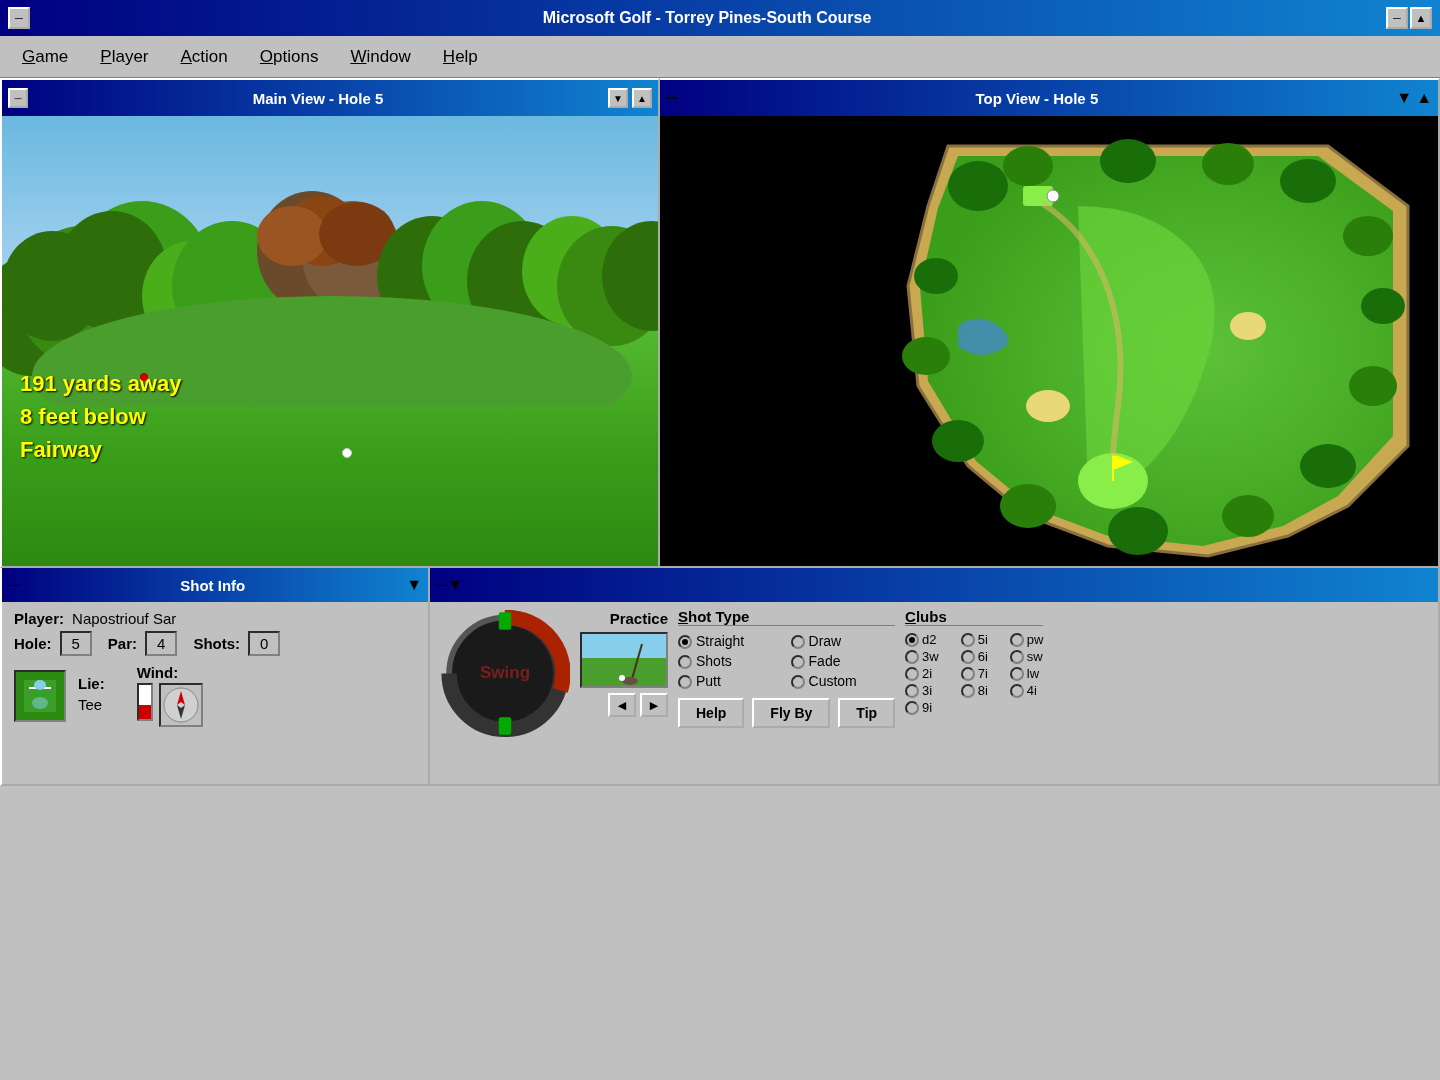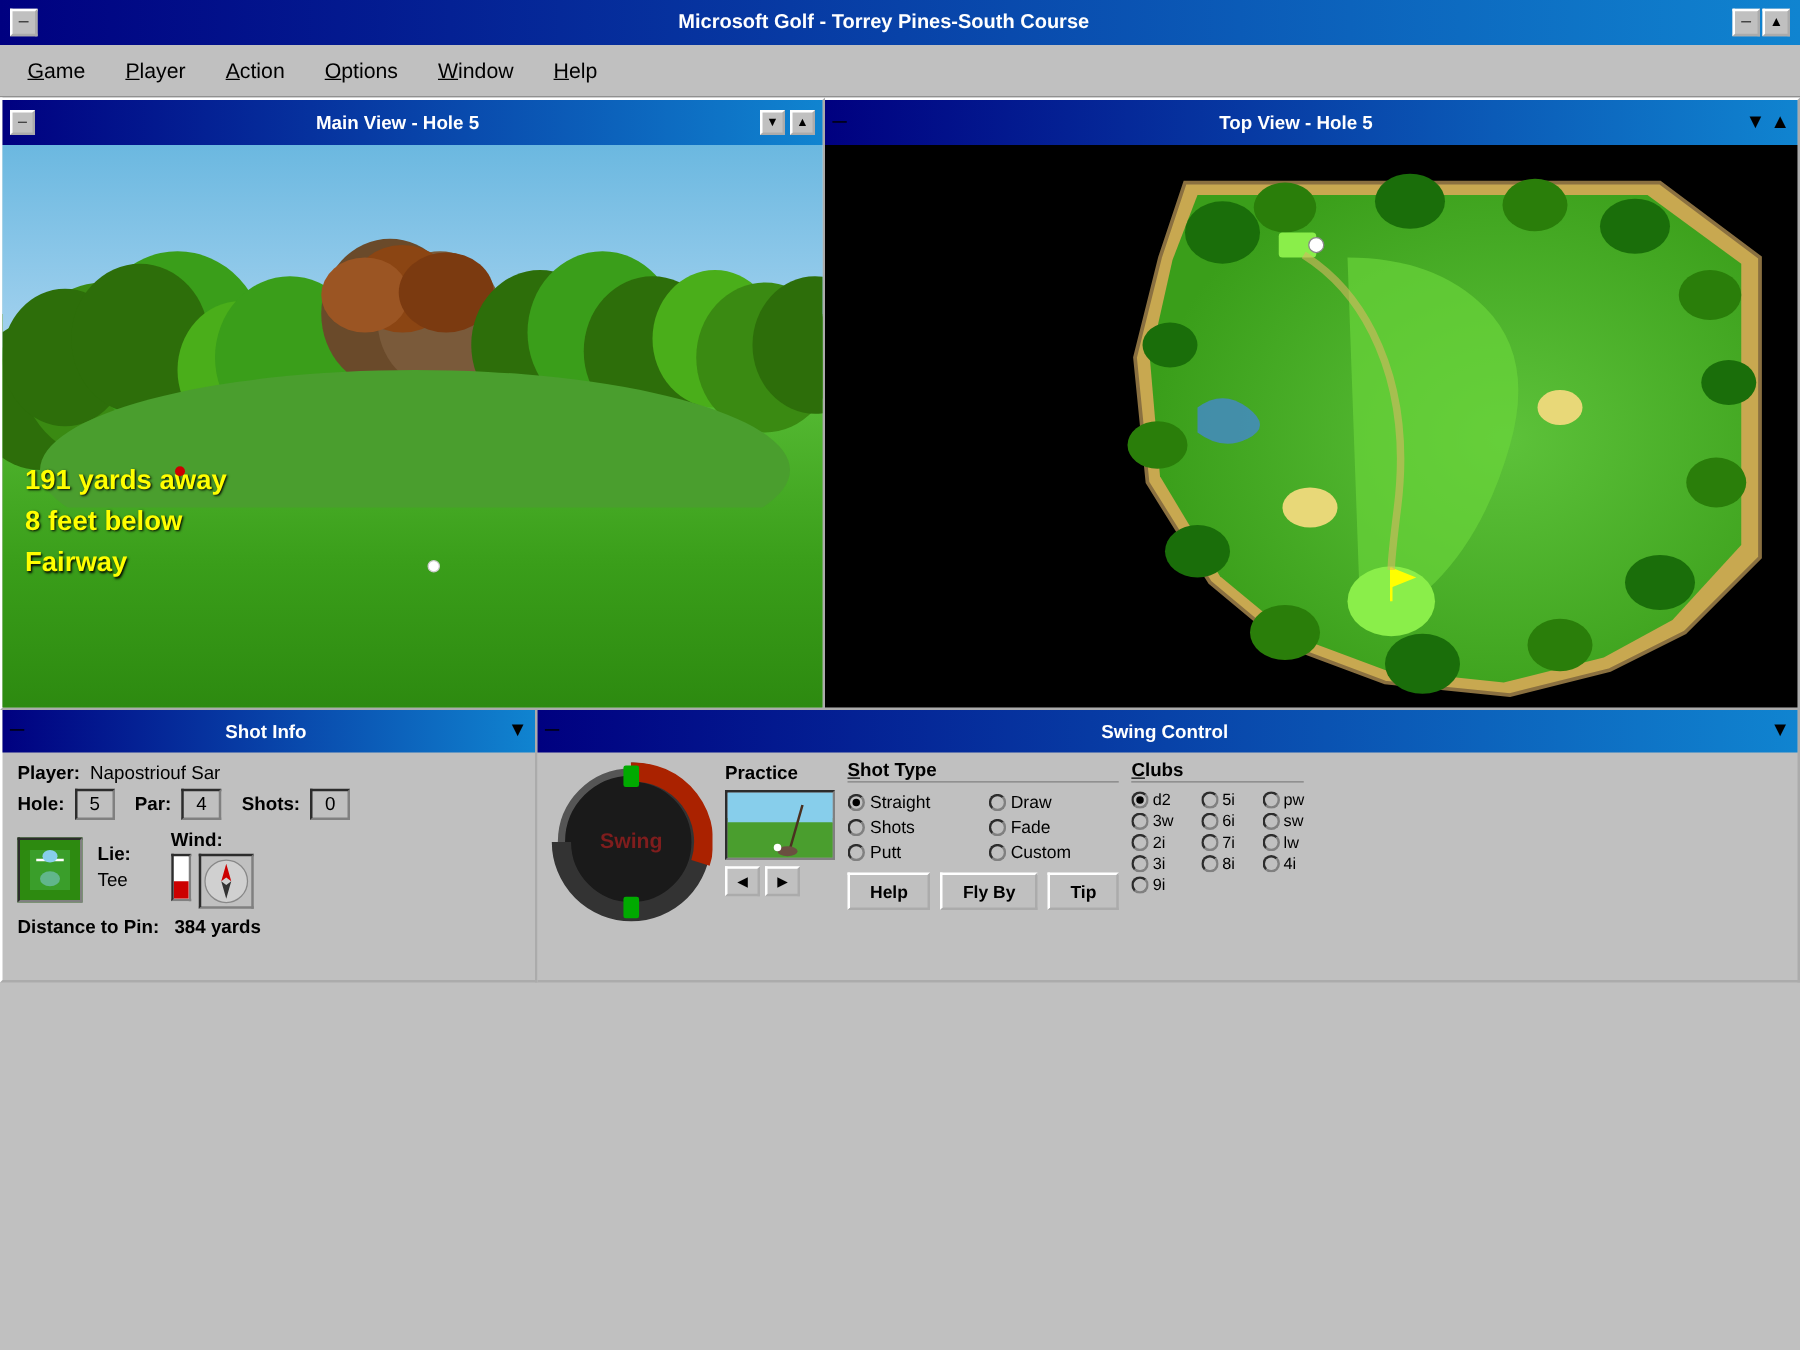--- a/index.html
+++ b/index.html
@@ -320,21 +320,21 @@
       position: relative;
       display: flex;
       align-items: center;
       justify-content: center;
     }
 
     
     .practice-section {
       display: flex;
       flex-direction: column;
-      align-items: flex-start;
+      align-items: flex-end;
       gap: 5px;
       padding-top: 2px;
     }
     .practice-label {
       font-size: 15px;
       font-weight: bold;
     }
     .practice-image {
       width: 88px;
       height: 56px;
@@ -644,31 +644,26 @@
               <svg width="38" height="38" viewBox="0 0 38 38">
                 <circle cx="19" cy="19" r="17" fill="#d0d0d0" stroke="#888" stroke-width="1"></circle>
 
                 <polygon points="19,5 23,19 19,16 15,19" fill="#cc0000"></polygon>
                 <polygon points="19,33 15,19 19,22 23,19" fill="#333"></polygon>
               </svg>
             </div>
           </div>
         </div>
       </div>
-      <div id="distance-row" class="distance-row">
-        <span>Distance to Pin:</span>
-        <span style="margin-left:8px;">384 yards</span>
-      </div>
     </div>
   </div>
 
   <div id="swing-control-window">
     <div id="swing-control-titlebar">
       <div class="win-btn">─</div>
-      <div id="swing-control-title">Swing Control</div>
       <div class="win-arrow">▼</div>
     </div>
     <div id="swing-control-body">
 
       <div style="display:flex;flex-direction:column;align-items:center;gap:4px;">
         <div class="swing-meter">
 
           <svg width="135" height="135" viewBox="0 0 135 135">
             <circle cx="67.5" cy="67.5" r="58" fill="#1a1a1a" stroke="#555" stroke-width="6"></circle>
 

